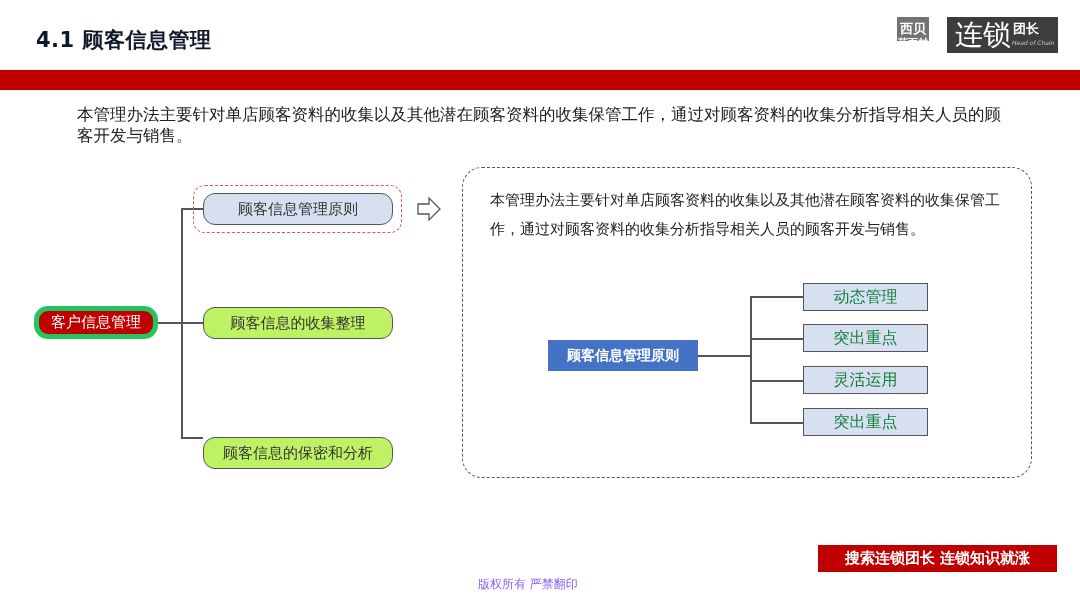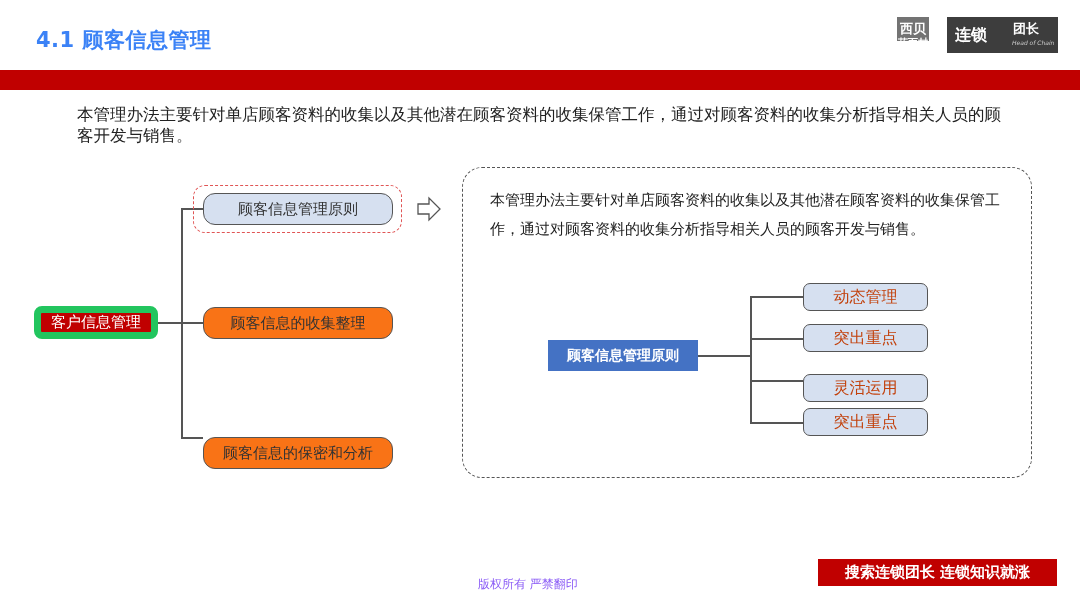--- a/index.html
+++ b/index.html
@@ -1,41 +1,41 @@
 <!DOCTYPE html>
 <html><head>
 <meta charset="utf-8">
 <style>
   html, body { margin:0; padding:0; }
   body { width:1080px; height:608px; position:relative; background:#ffffff; overflow:hidden;
          font-family:"DejaVu Sans","Liberation Sans",sans-serif; color:#222; }
   .abs { position:absolute; }
-  .title { left:36px; top:26px; font-size:21px; font-weight:bold; color:#3b82f6; letter-spacing:0.5px; }
+  .title { left:36px; top:26px; font-size:21px; font-weight:bold; color:#0f172a; letter-spacing:0.5px; }
   .redbar { left:0; top:70px; width:1080px; height:20px; background:#c00000; }
   .logo-xibei { left:897px; top:17px; width:32px; height:24px; background:#737373; color:#fff;
                 font-size:10px; font-weight:bold; line-height:13px; text-align:center; padding-top:4px; box-sizing:border-box; }
   .logo-xibei .big { font-size:13px; display:block; line-height:15px; }
   .logo-chain { left:947px; top:17px; width:111px; height:36px; background:#3d3d3d; color:#fff; }
-  .logo-chain .main { position:absolute; left:8px; top:3px; font-size:16px; font-weight:bold; line-height:30px; }
+  .logo-chain .main { position:absolute; left:8px; top:3px; font-size:28px; font-weight:normal; line-height:30px; }
   .logo-chain .sub1 { position:absolute; left:66px; top:4px; font-size:13px; line-height:16px;font-weight:bold; }
   .logo-chain .sub2 { position:absolute; left:65px; top:22px; font-size:6px; line-height:8px; font-style:italic; color:#ccc; }
   .intro { left:77px; top:104px; width:930px; font-size:16.5px; line-height:21px; color:#222; }
   .node { position:absolute; box-sizing:border-box; display:flex; align-items:center; justify-content:center; font-size:15px; }
-  .root { left:34px; top:306px; width:124px; height:33px; background:#c00000; color:#fff; border:7px solid #22c55e; border-radius:8px; }
-  .child { left:203px; width:190px; height:32px; border:1.5px solid #555; border-radius:12px; background:#f97316; color:#333; }
+  .root { left:34px; top:306px; width:124px; height:33px; background:#c00000; color:#fff; border:5px solid #22c55e; border-radius:14px; }
+  .child { left:203px; width:190px; height:32px; border:1.5px solid #555; border-radius:12px; background:#bef264; color:#333; }
   .child.sel { background:#d6e0f0; }
   .line { position:absolute; background:#555; }
   .sel-box { left:193px; top:185px; width:209px; height:48px; border:1.5px dashed #e05555; border-radius:12px; box-sizing:border-box; }
   .arrow { left:416px; top:196px; width:26px; height:26px; }
   .panel { left:462px; top:167px; width:570px; height:311px; border:1.5px dashed #555; border-radius:20px; box-sizing:border-box; }
   .panel-text { left:490px; top:186px; width:520px; font-size:15px; line-height:29px; color:#222; }
   .blue { left:548px; top:340px; width:150px; height:31px; background:#4472c4; color:#fff; font-weight:bold; font-size:14px; }
-  .leaf { left:803px; width:125px; height:28px; background:#d6e0f0; border:1.5px solid #555; border-radius:7px; color:#c2410c; font-size:16px; }
+  .leaf { left:803px; width:125px; height:28px; background:#d6e0f0; border:1.5px solid #555; border-radius:0; color:#15803d; font-size:16px; }
   .footer-text { left:478px; top:576px; font-size:12px; color:#8b5cf6; }
-  .footer-banner { left:818px; top:559px; width:239px; height:27px; background:#c00000; color:#fff; font-weight:bold;
+  .footer-banner { left:818px; top:545px; width:239px; height:27px; background:#c00000; color:#fff; font-weight:bold;
                    font-size:15px; display:flex; align-items:center; justify-content:center; }
 </style>
 </head>
 <body>
 
 <div class="abs title">4.1 顾客信息管理</div>
 
 <div class="abs logo-xibei">
   <span class="big">西贝</span>
   <span>莜面村</span>
@@ -72,17 +72,17 @@
 <div class="node blue">顾客信息管理原则</div>
 <div class="line" style="left:698px;top:355px;width:52px;height:1.5px;"></div>
 <div class="line" style="left:750px;top:296px;width:1.5px;height:127px;"></div>
 <div class="line" style="left:750px;top:296px;width:53px;height:1.5px;"></div>
 <div class="line" style="left:750px;top:338px;width:53px;height:1.5px;"></div>
 <div class="line" style="left:750px;top:380px;width:53px;height:1.5px;"></div>
 <div class="line" style="left:750px;top:422px;width:53px;height:1.5px;"></div>
 
 <div class="node leaf" style="top:283px;">动态管理</div>
 <div class="node leaf" style="top:324px;">突出重点</div>
-<div class="node leaf" style="top:366px;margin-top:8px;">灵活运用</div>
+<div class="node leaf" style="top:366px;">灵活运用</div>
 <div class="node leaf" style="top:408px;">突出重点</div>
 
 <div class="abs footer-text">版权所有 严禁翻印</div>
 <div class="abs footer-banner">搜索连锁团长 连锁知识就涨</div>
 
 </body></html>

